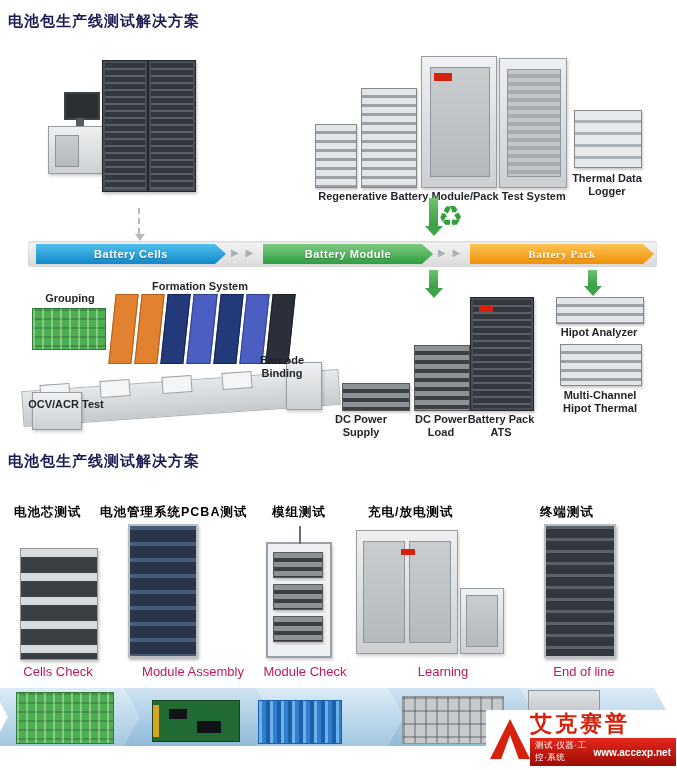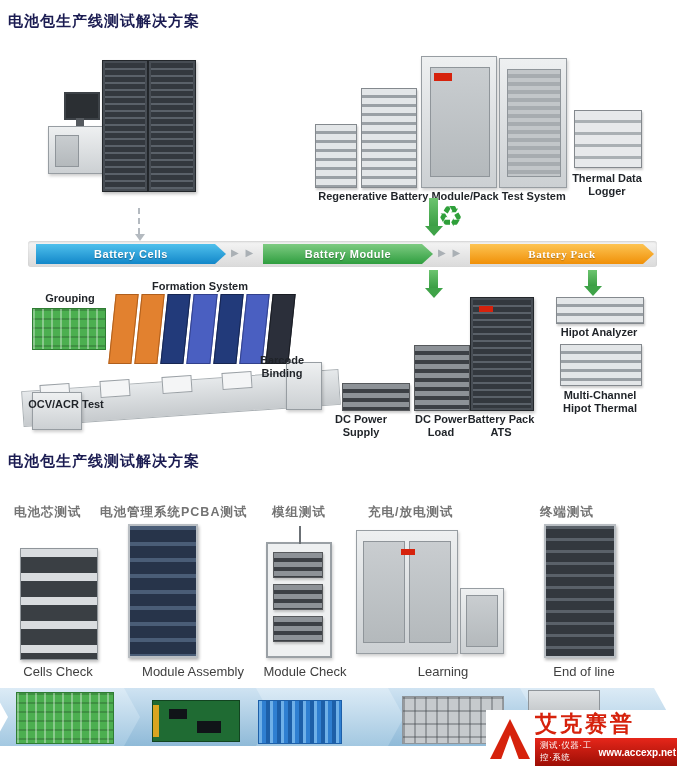--- a/index.html
+++ b/index.html
@@ -1,22 +1,22 @@
 <!DOCTYPE html>
 <html><head>
 <meta charset="utf-8">
 <style>
   html,body{margin:0;padding:0;background:#fff;}
   #app{position:relative;width:677px;height:770px;background:#fff;overflow:hidden;
        font-family:"Liberation Sans","DejaVu Sans",sans-serif;}
   .abs{position:absolute;}
   .title{position:absolute;font-size:15px;font-weight:bold;color:#1b1c52;letter-spacing:1px;}
   .lbl{position:absolute;font-size:11px;font-weight:bold;color:#1f2328;text-align:center;line-height:1.2;}
-  .cnlbl{position:absolute;font-size:12.5px;font-weight:bold;color:#737373;letter-spacing:1px;}
-  .enlbl{position:absolute;font-size:13px;color:#404040;text-align:center;}
+  .cnlbl{position:absolute;font-size:12.5px;font-weight:bold;color:#000000;letter-spacing:1px;}
+  .enlbl{position:absolute;font-size:13px;color:#be185d;text-align:center;}
   
   .rack{position:absolute;border:1px solid #23272b;background:#33383e;
         background-image:repeating-linear-gradient(to bottom,#5a6169 0 2px,#33383e 2px 7px);
         box-shadow:inset 0 0 0 2px #474d54,1px 2px 3px rgba(0,0,0,.25);}
   .cab{position:absolute;background:linear-gradient(#eef0f1,#ccd0d3);border:1px solid #979da2;
        box-shadow:1px 2px 3px rgba(0,0,0,.2);}
   .door{position:absolute;background:linear-gradient(#c9cdd0,#b4b9bc);border:1px solid #8f959a;}
   .instr{position:absolute;border:1px solid #84898e;background:#c9cdd0;
          background-image:repeating-linear-gradient(to bottom,#e3e6e8 0 6px,#9aa0a5 6px 9px);
          box-shadow:1px 2px 2px rgba(0,0,0,.2);}
@@ -36,21 +36,21 @@
   .dashdown{position:absolute;width:0;border-left:2px dashed #b4bac0;}
   .dashdown::after{content:"";position:absolute;top:100%;left:-5px;
         border:5px solid transparent;border-top:7px solid #b4bac0;border-bottom:0;}
   
   .chev{position:absolute;top:688px;height:58px;width:150px;
         clip-path:polygon(0 0,calc(100% - 16px) 0,100% 50%,calc(100% - 16px) 100%,0 100%,16px 50%);}
   .chev.a{background:linear-gradient(#dcebf6,#a3c8e1);}
   .chev.b{background:linear-gradient(#cfe3f2,#8fbad8);}
   
   #logo{position:absolute;left:486px;top:710px;width:191px;height:58px;background:#fff;z-index:30;
-        display:flex;align-items:center;gap:5px;padding-left:4px;box-sizing:border-box;}
+        display:flex;align-items:center;padding-left:4px;box-sizing:border-box;}
   .amark{width:40px;height:40px;background:#d6220c;position:relative;flex:0 0 auto;
         clip-path:polygon(50% 0,100% 100%,72% 100%,50% 40%,28% 100%,0 100%);}
   .brand{font-size:22px;font-weight:bold;color:#d6220c;letter-spacing:3px;line-height:1.1;
         font-family:"Liberation Serif","DejaVu Serif",serif;}
   .redbar{margin-top:2px;width:146px;background:linear-gradient(#e6261a,#9c0e05);color:#fff;
         display:flex;justify-content:space-between;align-items:center;padding:2px 5px;box-sizing:border-box;}
   .redbar .tag{font-size:8.5px;letter-spacing:.5px;}
   .redbar .url{font-size:10px;font-weight:bold;}
   .shelfrack{position:absolute;border:2px solid #b9bec3;background:#2f3e52;
         background-image:repeating-linear-gradient(to bottom,#4a5d77 0 4px,#27344a 4px 16px);

